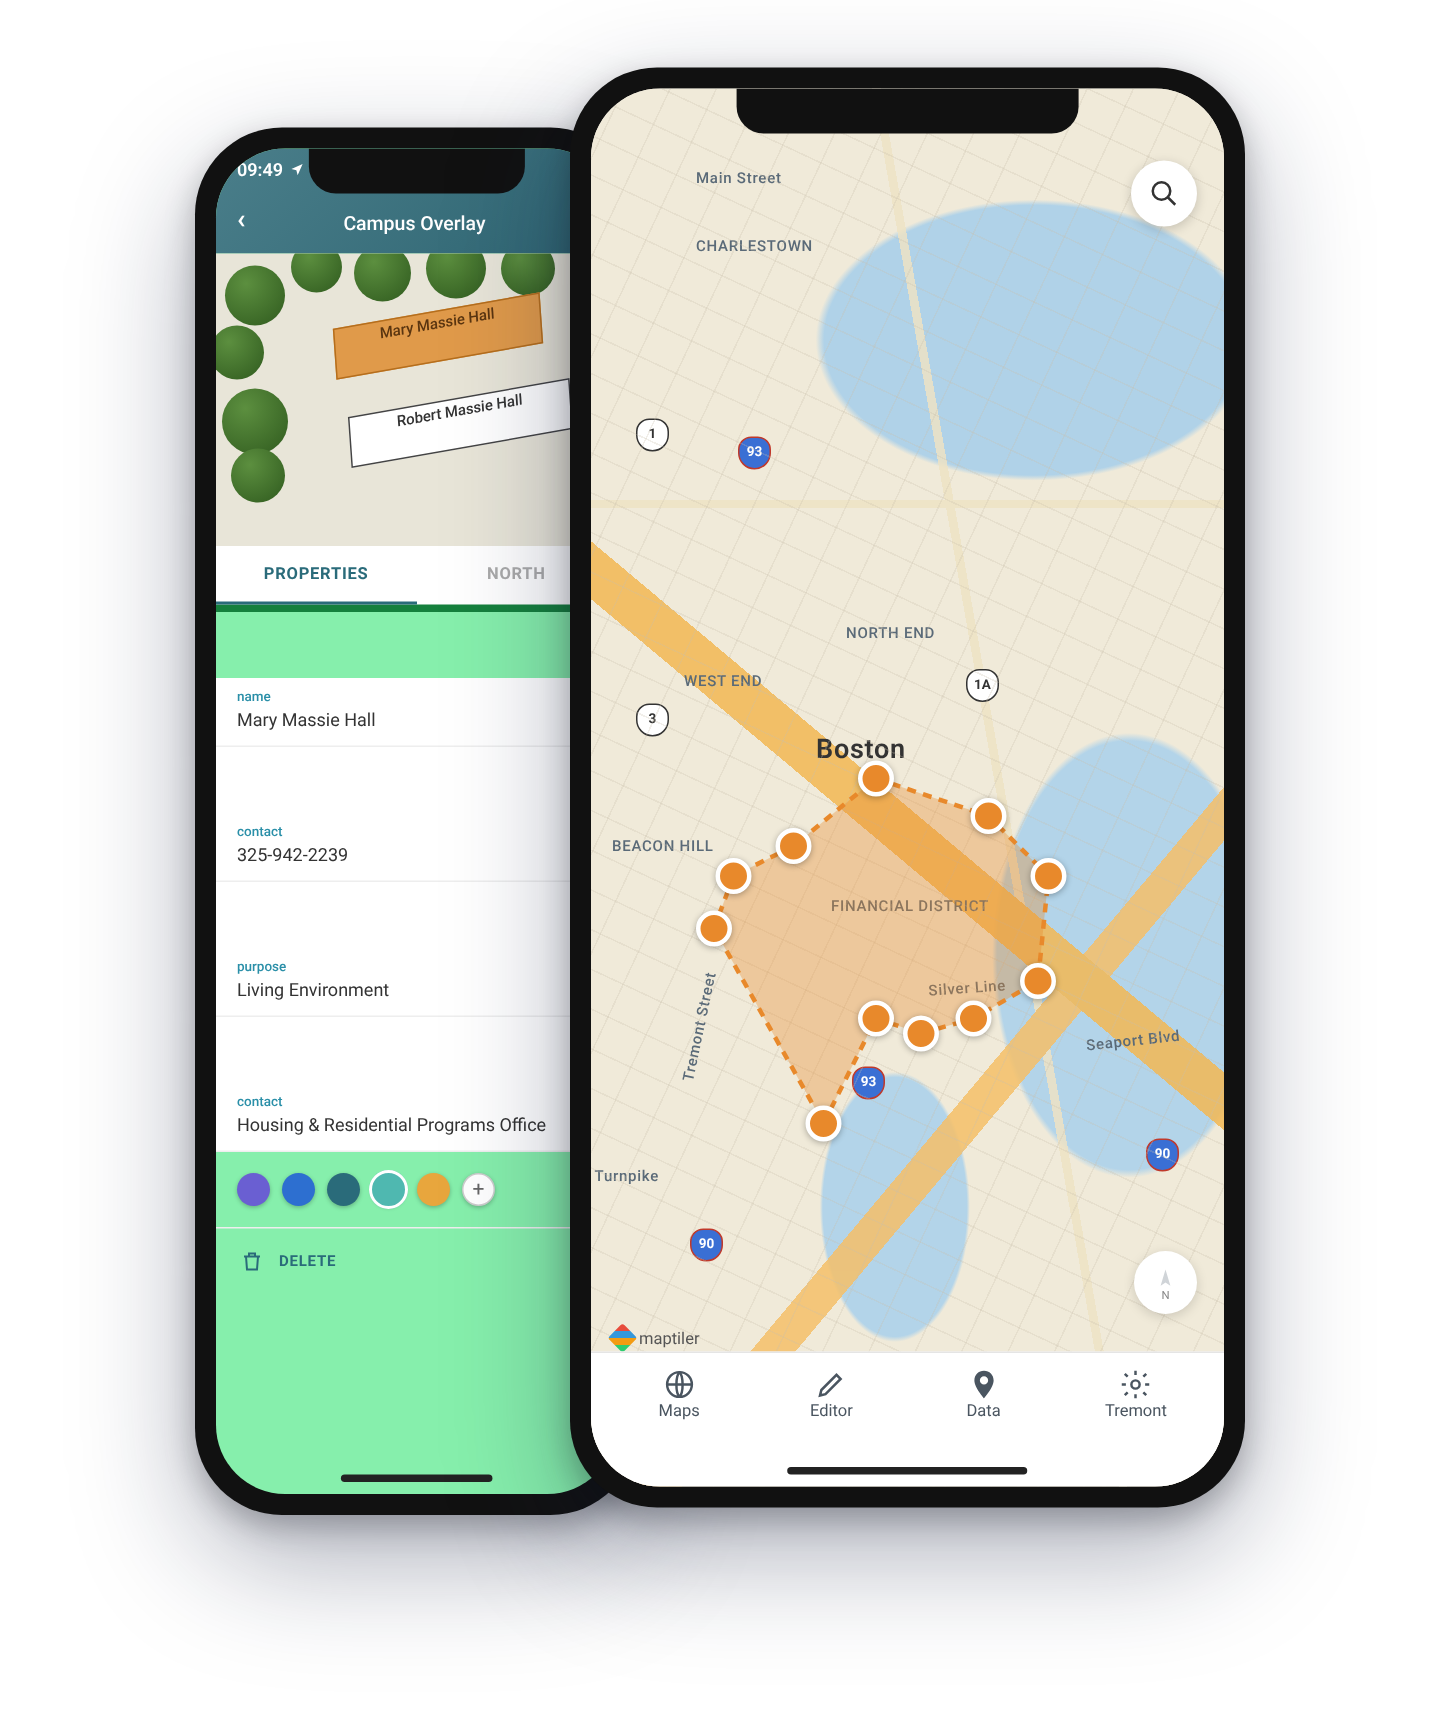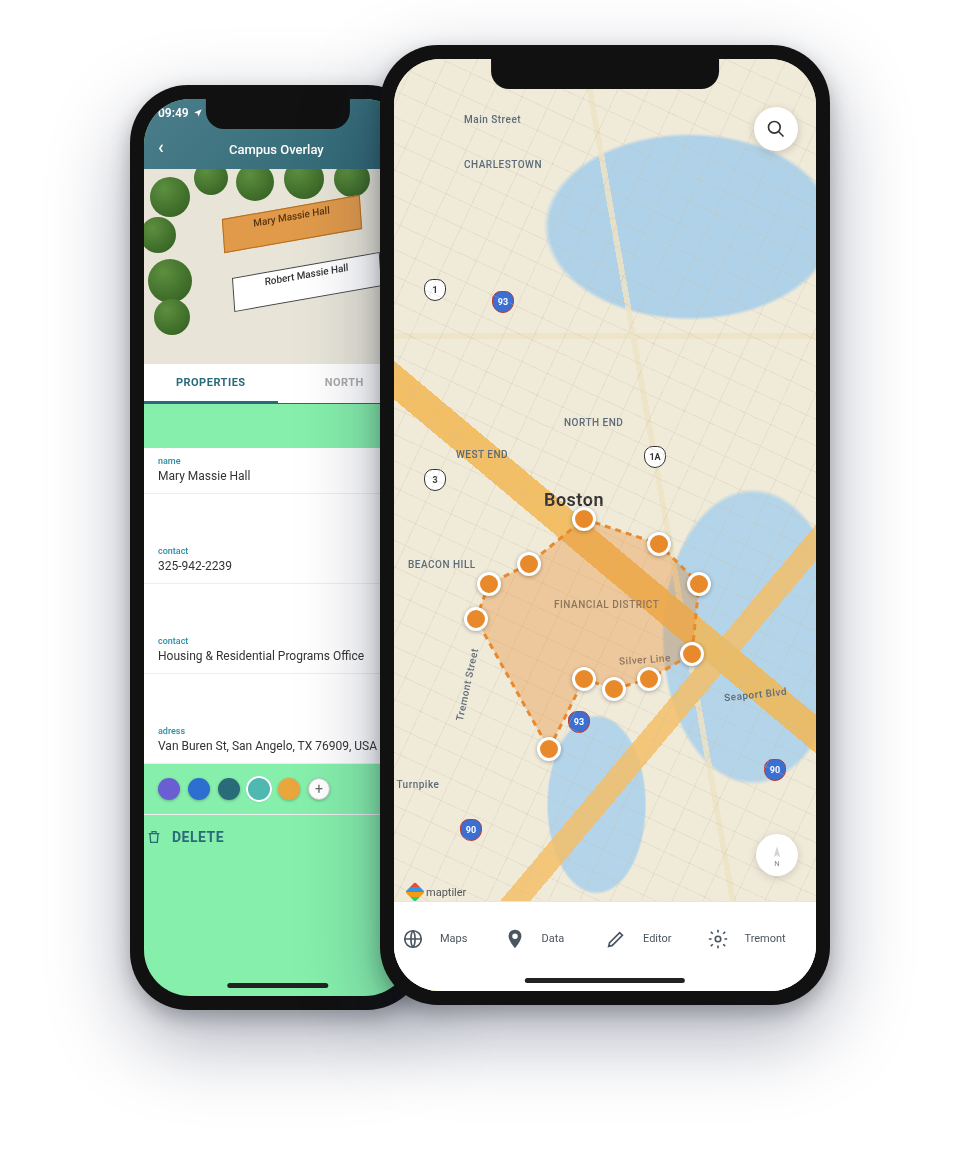--- a/index.html
+++ b/index.html
@@ -83,38 +83,38 @@
     overflow:hidden;
   }
   .tree { position:absolute; border-radius:50%; background:radial-gradient(circle at 35% 30%,#5c8f3f,#2f5a1e);}
   .bldg {
     position:absolute; padding:3px 6px; font-size:10px; color:#333;
     border:1.5px solid #444; background:#eee; transform: rotate(-10deg) skewX(-6deg);
     text-align:center; font-weight:500;
   }
   .bldg.sel { background:#e09a4a; border-color:#b56e1d; color:#5a3510;}
   .phone-a .tabs {
-    display:flex; background:#fff; border-bottom:1px solid #15803d;
+    display:flex; background:#fff; border-bottom:5px solid #15803d;
   }
   .phone-a .tab {
     flex:1; text-align:center; padding:12px 0; font-size:11px; font-weight:700;
     letter-spacing:0.5px; color:#aaa;
   }
   .phone-a .tab.active { color:#2a6b7a; border-bottom:2px solid #2a6b7a;}
   .phone-a .fields { background:#fff;}
   .phone-a .field { padding:8px 14px 10px; border-bottom:1px solid #eee;margin-top:44px;}
   .phone-a .flabel { font-size:9px; color:#2a8fa8; font-weight:500;}
   .phone-a .fvalue { font-size:12px; color:#333; margin-top:3px;}
   .phone-a .colors { display:flex; gap:8px; padding:14px;}
   .colordot { width:22px; height:22px; border-radius:50%; box-shadow:0 1px 3px rgba(0,0,0,0.25);}
   .colordot.sel { outline:2px solid #fff; box-shadow:0 0 0 2px #4fb8b0,0 1px 3px rgba(0,0,0,0.25);}
   .colordot.add { background:#fff; border:1px solid #ccc; display:flex;align-items:center;justify-content:center;font-size:14px;color:#666;}
   .phone-a .delete {
-    display:flex; align-items:center; gap:10px; padding:14px 2px;
-    color:#2a6b7a; font-weight:700; font-size:14px; letter-spacing:.5px;
+    display:flex; align-items:center; gap:10px; padding:14px 16px;
+    color:#2a6b7a; font-weight:700; font-size:10px; letter-spacing:.5px;
     border-top:1px solid #eee;
   }
 
   
   .phone-b { top: 45px; left: 380px; width: 450px; height: 960px; z-index: 2; }
   .phone-b .screen { background:#f2ede1;}
   .mapview {
     position:absolute; inset:0;
     background:
       radial-gradient(ellipse 280px 180px at 70% 18%, #b0d2e8 0%, #b0d2e8 50%, transparent 52%),
@@ -179,21 +179,21 @@
   .vertex{
     position:absolute; width:24px; height:24px; border-radius:50%;
     background:#e8892b; border:3px solid #fff; box-shadow:0 1px 4px rgba(0,0,0,.3);
     transform:translate(-50%,-50%); z-index:18;
   }
   .bottombar{
     position:absolute; left:0; right:0; bottom:0; height:90px;
     background:#fff; display:flex; padding:10px 8px 26px;
     border-top:1px solid #e5e5e5; z-index:30;
   }
-  .bitem{ flex:1; display:flex; flex-direction:row; align-items:center; gap:16px; color:#4a5560; font-size:11px;}
+  .bitem{ flex:1; display:flex; flex-direction:column; align-items:center; gap:0; color:#4a5560; font-size:11px;}
   .bitem svg{ width:22px; height:22px;}
 </style>
 </head>
 <body>
 
 <div class="stage">
 
   <div class="phone phone-a">
     <div class="screen">
       <div class="notch"></div>
@@ -234,26 +234,26 @@
       <div class="fields">
         <div class="field">
           <div class="flabel">name</div>
           <div class="fvalue">Mary Massie Hall</div>
         </div>
         <div class="field">
           <div class="flabel">contact</div>
           <div class="fvalue">325-942-2239</div>
         </div>
         <div class="field">
+          <div class="flabel">purpose</div>
+          <div class="fvalue">Living Environment</div>
+        </div>
+        <div class="field">
           <div class="flabel">contact</div>
           <div class="fvalue">Housing &amp; Residential Programs Office</div>
-        </div>
-        <div class="field">
-          <div class="flabel">adress</div>
-          <div class="fvalue">Van Buren St, San Angelo, TX 76909, USA</div>
         </div>
       </div>
 
       <div class="colors">
         <div class="colordot" style="background:#6a5fd2"></div>
         <div class="colordot" style="background:#2d6fd0"></div>
         <div class="colordot" style="background:#2a6b7a"></div>
         <div class="colordot sel" style="background:#4fb8b0"></div>
         <div class="colordot" style="background:#e8a63d"></div>
         <div class="colordot add">+</div>
@@ -356,30 +356,30 @@
 
       <div class="bottombar">
         <div class="bitem">
           <svg viewBox="0 0 24 24" fill="none" stroke="#4a5560" stroke-width="1.8">
               <circle cx="12" cy="12" r="9"></circle>
               <path d="M3 12h18M12 3c3 3 3 15 0 18M12 3c-3 3-3 15 0 18"></path>
             </svg>
           <span>Maps</span>
         </div>
         <div class="bitem">
+          <svg viewBox="0 0 24 24" fill="none" stroke="#4a5560" stroke-width="1.8">
+              <path d="M4 20l4-1 11-11-3-3L5 16z"></path>
+            </svg>
+          <span>Editor</span>
+        </div>
+        <div class="bitem">
           <svg viewBox="0 0 24 24" fill="#4a5560">
               <path d="M12 2C8 2 5 5 5 9c0 5 7 13 7 13s7-8 7-13c0-4-3-7-7-7zm0 10a3 3 0 110-6 3 3 0 010 6z"></path>
             </svg>
           <span>Data</span>
-        </div>
-        <div class="bitem">
-          <svg viewBox="0 0 24 24" fill="none" stroke="#4a5560" stroke-width="1.8">
-              <path d="M4 20l4-1 11-11-3-3L5 16z"></path>
-            </svg>
-          <span>Editor</span>
         </div>
         <div class="bitem">
           <svg viewBox="0 0 24 24" fill="none" stroke="#4a5560" stroke-width="1.8">
               <circle cx="12" cy="12" r="3"></circle>
               <path d="M12 2v3M12 19v3M4.2 4.2l2.1 2.1M17.7 17.7l2.1 2.1M2 12h3M19 12h3M4.2 19.8l2.1-2.1M17.7 6.3l2.1-2.1"></path>
             </svg>
           <span>Tremont</span>
         </div>
       </div>
 

